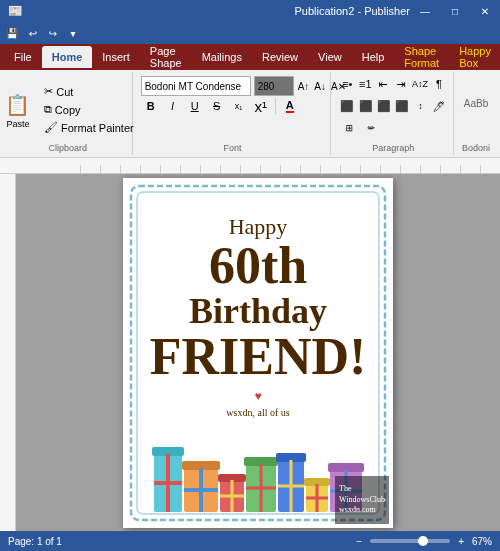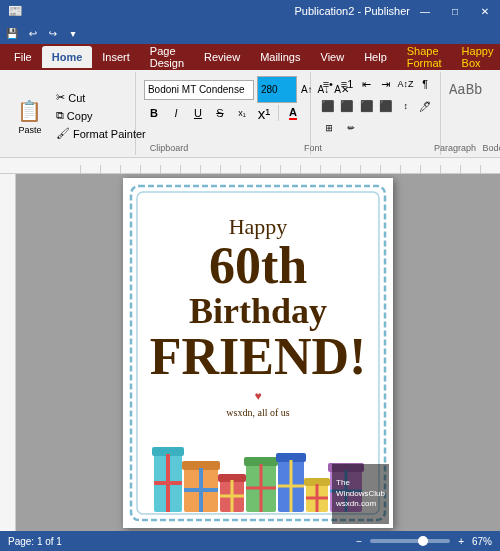--- a/index.html
+++ b/index.html
@@ -56,20 +56,22 @@
       height: 88px;
       background: #f0f0f0;
       border-bottom: 1px solid #d0d0d0;
       display: flex;
       align-items: stretch;
       padding: 2px 4px;
       gap: 2px;
     }
     .ribbon-group {
       display: flex;
+      flex-direction: column;
+      align-items: center;
       padding: 2px 6px;
       border-right: 1px solid #d0d0d0;
       min-width: 50px;
     }
     .ribbon-group:last-child { border-right: none; }
     .ribbon-group-label {
       font-size: 9px;
       color: #666;
       margin-top: auto;
       padding-top: 2px;
@@ -109,24 +111,24 @@
     }
     .font-selector {
       height: 20px;
       font-size: 10px;
       border: 1px solid #aaa;
       background: white;
       padding: 0 3px;
       width: 120px;
     }
     .size-selector {
-      height: 27px;
+      height: 20px;
       font-size: 10px;
       border: 1px solid #aaa;
-      background: #0ea5e9;
+      background: #737373;
       padding: 0 3px;
       width: 40px;
     }
     .fmt-btn {
       height: 20px;
       width: 20px;
       display: flex;
       align-items: center;
       justify-content: center;
       cursor: pointer;
@@ -310,22 +312,23 @@
     }
 
     
     .watermark {
       position: absolute;
       bottom: 4px;
       right: 4px;
       background: rgba(0,0,0,0.5);
       color: white;
       font-size: 8px;
-      padding: 14px 4px;
+      padding: 8px 4px;
       line-height: 1.3;
+      font-family: Liberation Serif, serif;
     }
 
     
     .status-bar {
       height: 20px;
       background: #2b579a;
       display: flex;
       align-items: center;
       padding: 0 8px;
       color: white;
@@ -381,23 +384,23 @@
   <div class="qa-btn">↩</div>
   <div class="qa-btn">↪</div>
   <div class="qa-btn">▾</div>
 </div>
 
 <div class="ribbon-tabs-container">
   <div class="ribbon-tabs">
     <div class="tab">File</div>
     <div class="tab active">Home</div>
     <div class="tab">Insert</div>
-    <div class="tab">Page Design</div>
+    <div class="tab">Page Shape</div>
+    <div class="tab">Mailings</div>
     <div class="tab">Review</div>
-    <div class="tab">Mailings</div>
     <div class="tab">View</div>
     <div class="tab">Help</div>
     <div class="tab contextual">Shape Format</div>
     <div class="tab contextual">Happy Box</div>
   </div>
 </div>
 
 <div class="ribbon">
 
   <div class="ribbon-group">
@@ -469,21 +472,21 @@
       </div>
       <div style="display:flex;gap:2px;">
         <div class="fmt-btn" style="font-size:9px;">⊞</div>
         <div class="fmt-btn" style="font-size:9px;">✏</div>
       </div>
     </div>
     <div class="ribbon-group-label">Paragraph</div>
   </div>
 
   <div class="ribbon-group" style="min-width:40px;">
-    <div style="font-size:14px;color:#666;margin-top:8px;font-family:Liberation Mono, monospace;">AaBb</div>
+    <div style="font-size:10px;color:#666;margin-top:24px;">AaBb</div>
     <div class="ribbon-group-label">Bodoni</div>
   </div>
 </div>
 
 <div class="ruler-h">
   <div class="ruler-marks"></div>
 </div>
 
 <div class="main-area">
 

